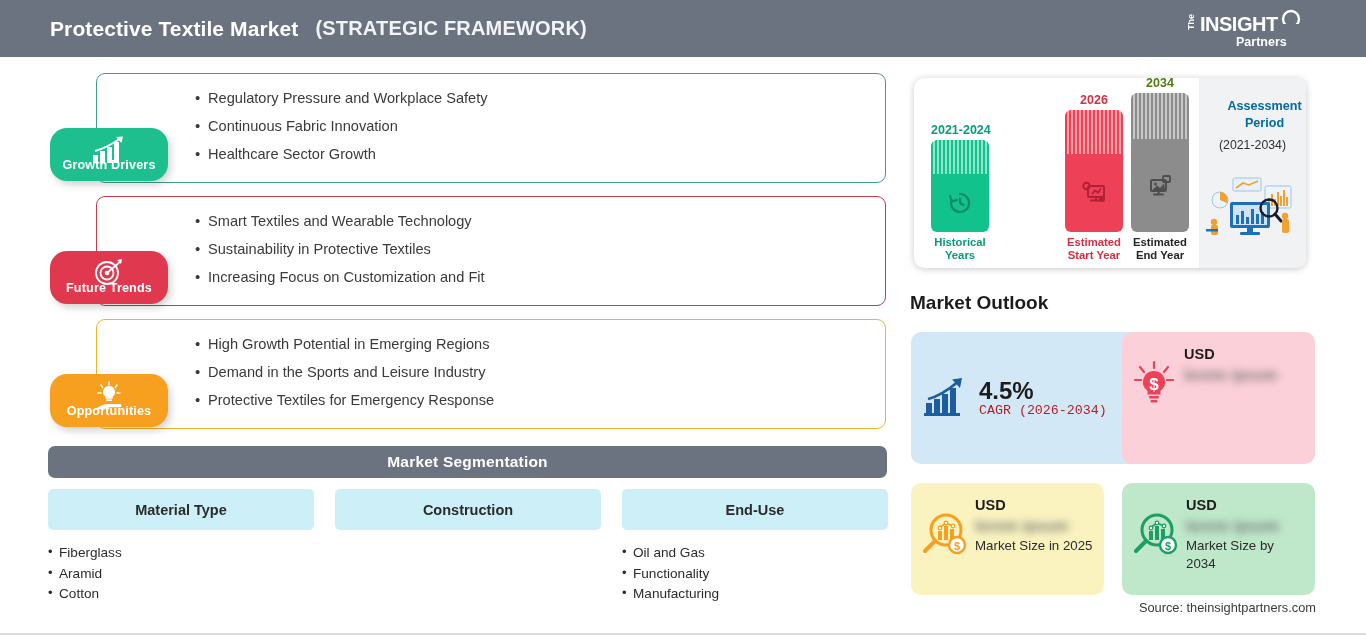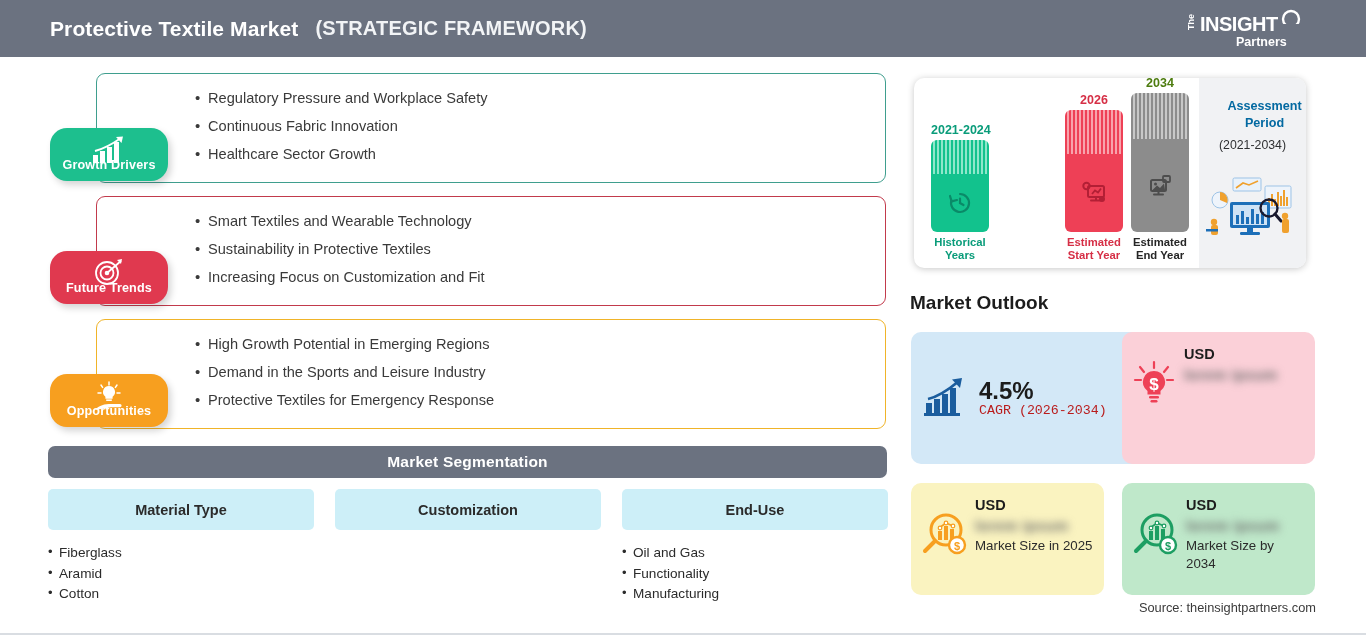--- a/index.html
+++ b/index.html
@@ -247,21 +247,21 @@
     <div class="seg-col c1">
       <div class="seg-head">Material Type</div>
       <ul class="seg-list">
         <li>Fiberglass</li>
         <li>Aramid</li>
         <li>Cotton</li>
       </ul>
     </div>
 
     <div class="seg-col c2">
-      <div class="seg-head">Customization</div>
+      <div class="seg-head">Construction</div>
     </div>
 
     <div class="seg-col c3">
       <div class="seg-head">End-Use</div>
       <ul class="seg-list">
         <li>Oil and Gas</li>
         <li>Functionality</li>
         <li>Manufacturing</li>
       </ul>
     </div>

